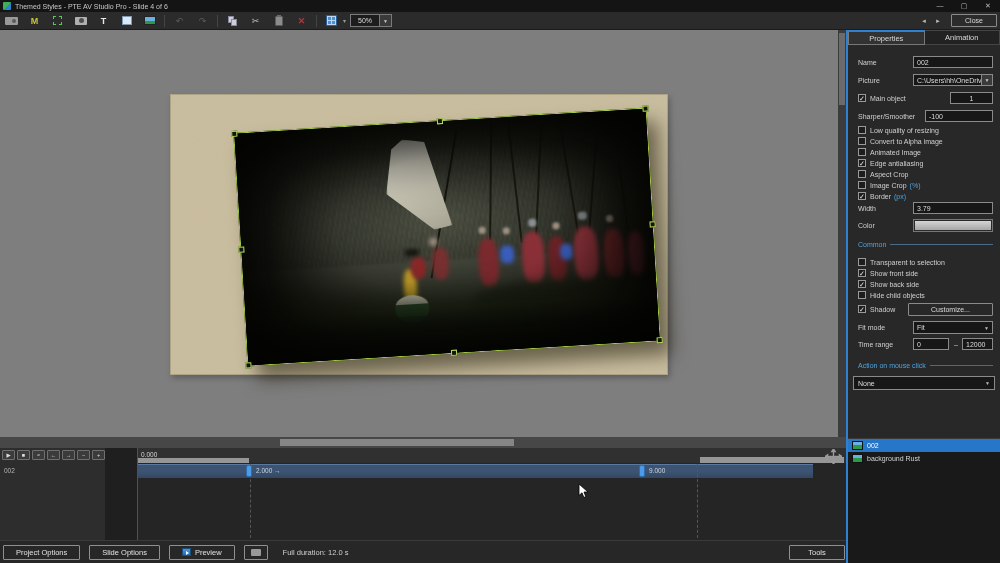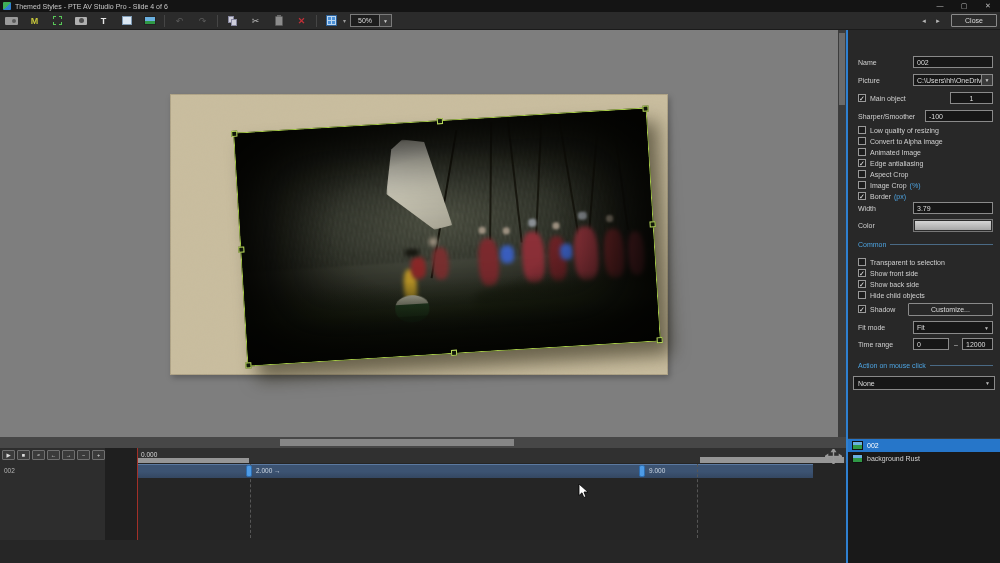--- a/index.html
+++ b/index.html
@@ -345,22 +345,39 @@
             <line x1="2" y1="7.5" x2="15" y2="7.5"></line>
           <path d="M8.5 0 L6.8 2.6 L10.2 2.6 Z"></path>
             <path d="M8.5 15 L6.8 12.4 L10.2 12.4 Z"></path>
           <path d="M0 7.5 L2.6 5.8 L2.6 9.2 Z"></path>
             <path d="M17 7.5 L14.4 5.8 L14.4 9.2 Z"></path>
         </g>
       </svg>
     </span>
   </div>
 
+  <div class="statusbar">
+    <span class="sbtn">Project Options</span>
+    <span class="sbtn">Slide Options</span>
+    <span class="sbtn">
+      <span class="preview-ic"></span>
+      <span>Preview</span>
+    </span>
+    <span class="sbtn icon-only">
+      <span class="mini-ic"></span>
+    </span>
+    <span class="duration">Full duration: 12.0 s</span>
+    <span class="tools-btn">Tools</span>
+  </div>
 
   <div class="rightpanel">
+    <div class="tabs">
+      <span class="tab active">Properties</span>
+      <span class="tab inactive">Animation</span>
+    </div>
 
     <div class="prow" style="top:26px">
       <span class="plabel">Name</span>
       <span class="pin">002</span>
     </div>
 
     <div class="prow" style="top:44px">
       <span class="plabel">Picture</span>
       <span class="pin">
         <span>C:\Users\hh\OneDrive\F</span>

